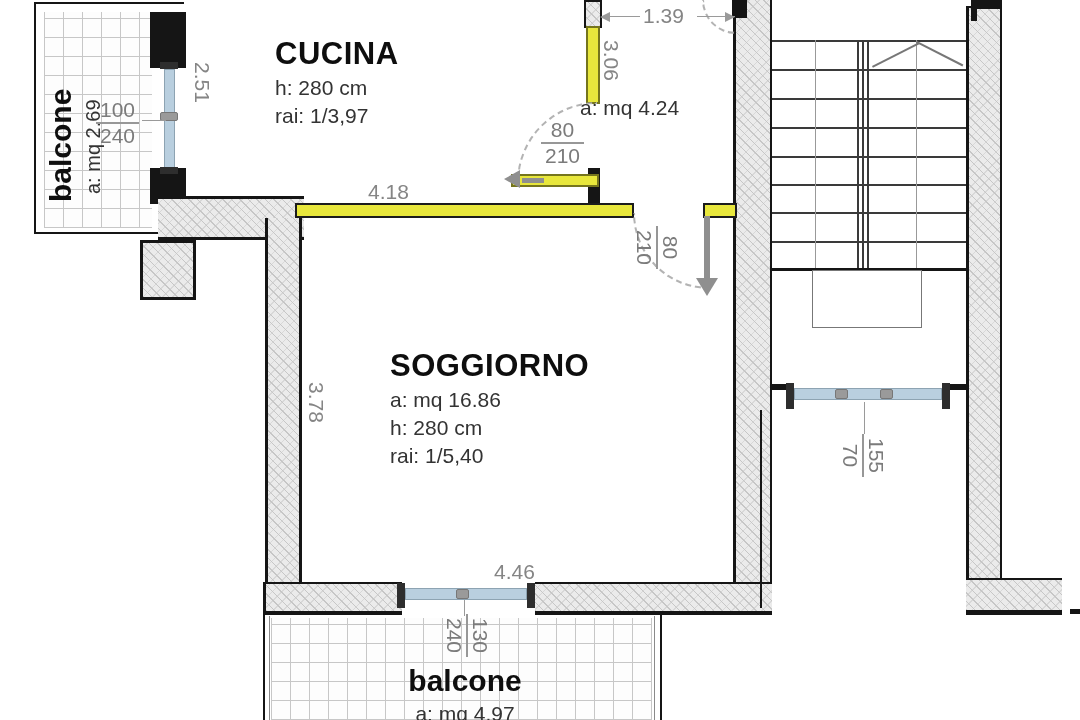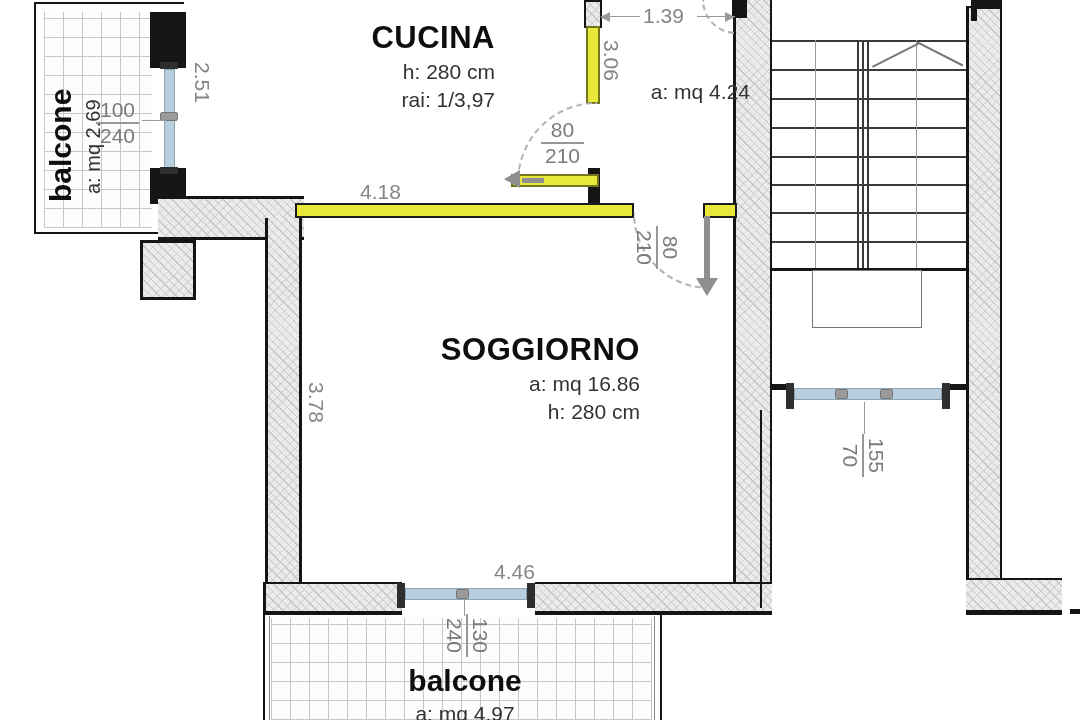--- a/index.html
+++ b/index.html
@@ -12,21 +12,21 @@
                      repeating-linear-gradient(-45deg,rgba(185,185,185,.38) 0 1px,transparent 1px 7px);}
   .solid{background:#151515;}
   .ywall{background:#e8e73c;border:2px solid #75751d;box-sizing:border-box;}
   .win{background:#b9cfdf;border:1px solid #8da3b2;box-sizing:border-box;}
   .wincap{background:#2e2e2e;}
   .winmark{background:#9a9a9a;border-radius:2px;border:1px solid #777;box-sizing:border-box;}
   .tiles{background-color:#fdfdfd;
     background-image:repeating-linear-gradient(0deg,#c7c7c7 0 1px,transparent 1px 19px),
                      repeating-linear-gradient(90deg,#c7c7c7 0 1px,transparent 1px 19px);}
   
-  .room{position:absolute;text-align:right;}
+  .room{position:absolute;text-align:left;margin-top:16px;}
   .room .title{font-weight:bold;font-size:31px;color:#0e0e0e;letter-spacing:.5px;}
   .room .sub{font-size:21px;color:#333;margin-top:4px;}
   .dim{position:absolute;color:#858585;font-size:21px;white-space:nowrap;}
   .dimv{transform:rotate(90deg);transform-origin:0 0;}
   .rotccw{position:absolute;transform:rotate(-90deg);transform-origin:0 0;white-space:nowrap;}
   .frac{display:inline-block;text-align:center;color:#7b7b7b;font-size:21px;line-height:1.12;}
   .frac .num{display:block;border-bottom:2px solid #979797;padding:0 4px;}
   .frac .den{display:block;padding:0 4px;}
   .fracv{position:absolute;transform:rotate(90deg);transform-origin:0 0;}
   .frach{position:absolute;}
@@ -123,33 +123,34 @@
     <div class="sub">h: 280 cm</div>
     <div class="sub">rai: 1/3,97</div>
   </div>
   <div class="room" style="left:580px;top:76px;width:170px;">
     <div class="sub">a: mq 4.24</div>
   </div>
   <div class="room" style="left:390px;top:332px;width:250px;">
     <div class="title">SOGGIORNO</div>
     <div class="sub">a: mq 16.86</div>
     <div class="sub">h: 280 cm</div>
+    <div class="sub">rai: 1/5,40</div>
   </div>
   <div class="rotccw" style="left:44px;top:202px;font-weight:bold;font-size:30px;color:#0e0e0e;">balcone</div>
   <div class="rotccw" style="left:82px;top:194px;font-size:20px;color:#333;">a: mq 2.69</div>
   <div class="abs" style="left:390px;top:664px;width:150px;text-align:center;font-weight:bold;font-size:30px;color:#0e0e0e;">balcone</div>
   <div class="abs" style="left:390px;top:702px;width:150px;text-align:center;font-size:21px;color:#333;">a: mq 4.97</div>
 
   <div class="frach" style="left:96px;top:98px;">
     <div class="frac"><span class="num">100</span><span class="den">240</span></div>
   </div>
   <div class="abs leaderline" style="left:142px;top:120px;width:24px;height:1px;"></div>
 
   <div class="dim dimv" style="left:214px;top:62px;">2.51</div>
-  <div class="dim" style="left:360px;top:180px;">4.18</div>
+  <div class="dim" style="left:368px;top:180px;">4.18</div>
 
   <div class="dim" style="left:643px;top:4px;">1.39</div>
   <div class="abs dimline" style="left:602px;top:16px;width:38px;height:1px;"></div>
   <div class="abs dimline" style="left:697px;top:16px;width:38px;height:1px;"></div>
   <div class="abs tri" style="left:600px;top:12px;border-top:5px solid transparent;border-bottom:5px solid transparent;border-right:10px solid #9a9a9a;"></div>
   <div class="abs tri" style="left:725px;top:12px;border-top:5px solid transparent;border-bottom:5px solid transparent;border-left:10px solid #9a9a9a;"></div>
 
   <div class="dim dimv" style="left:623px;top:40px;">3.06</div>
 
   <div class="frach" style="left:541px;top:118px;">

